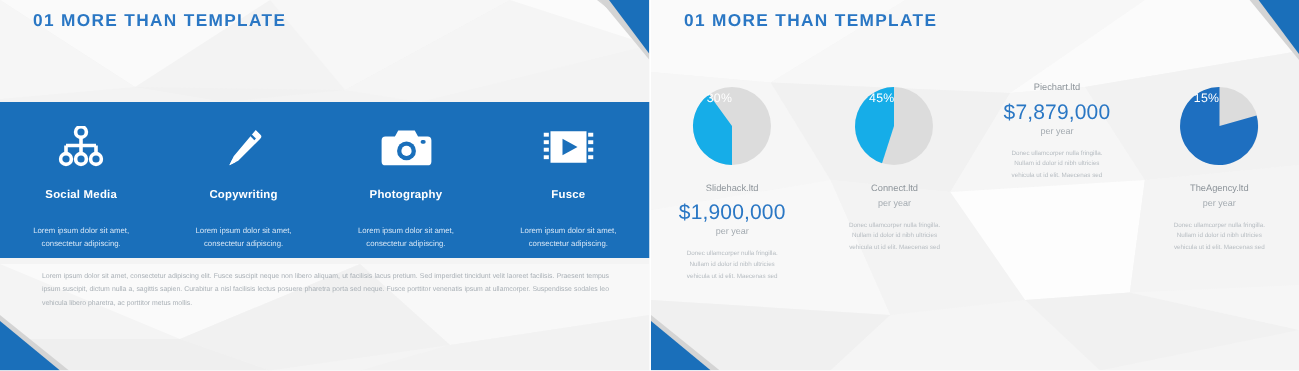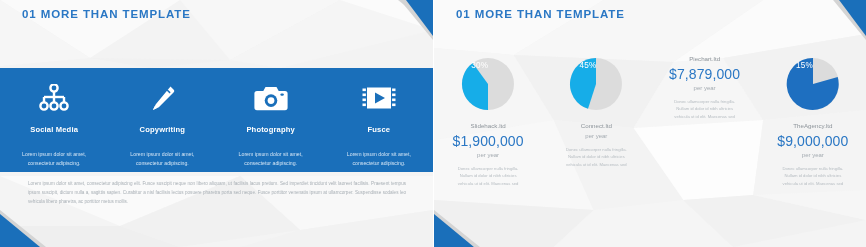--- a/index.html
+++ b/index.html
@@ -311,21 +311,20 @@
 
       <div class="pie-col">
         <div class="pie-wrap">
           <svg width="58" height="58" viewBox="0 0 58 58">
             <circle cx="29" cy="29" r="26" fill="#dcdcdc"></circle>
             <path d="M29 29 L29 3 A26 26 0 1 0 53.72 21.96 Z" fill="#1e6fc0"></path>
           </svg>
           <span class="pie-pct">15%</span>
         </div>
         <div class="pie-name">TheAgency.ltd</div>
-        <div class="pie-value">$9,000,000</div>
         <div class="pie-period">per year</div>
         <div class="pie-desc">Donec ullamcorper nulla fringilla. Nullam id dolor id nibh ultricies vehicula ut id elit. Maecenas sed</div>
       </div>
 
     </div>
 
   </section>
 
 </div>
 

